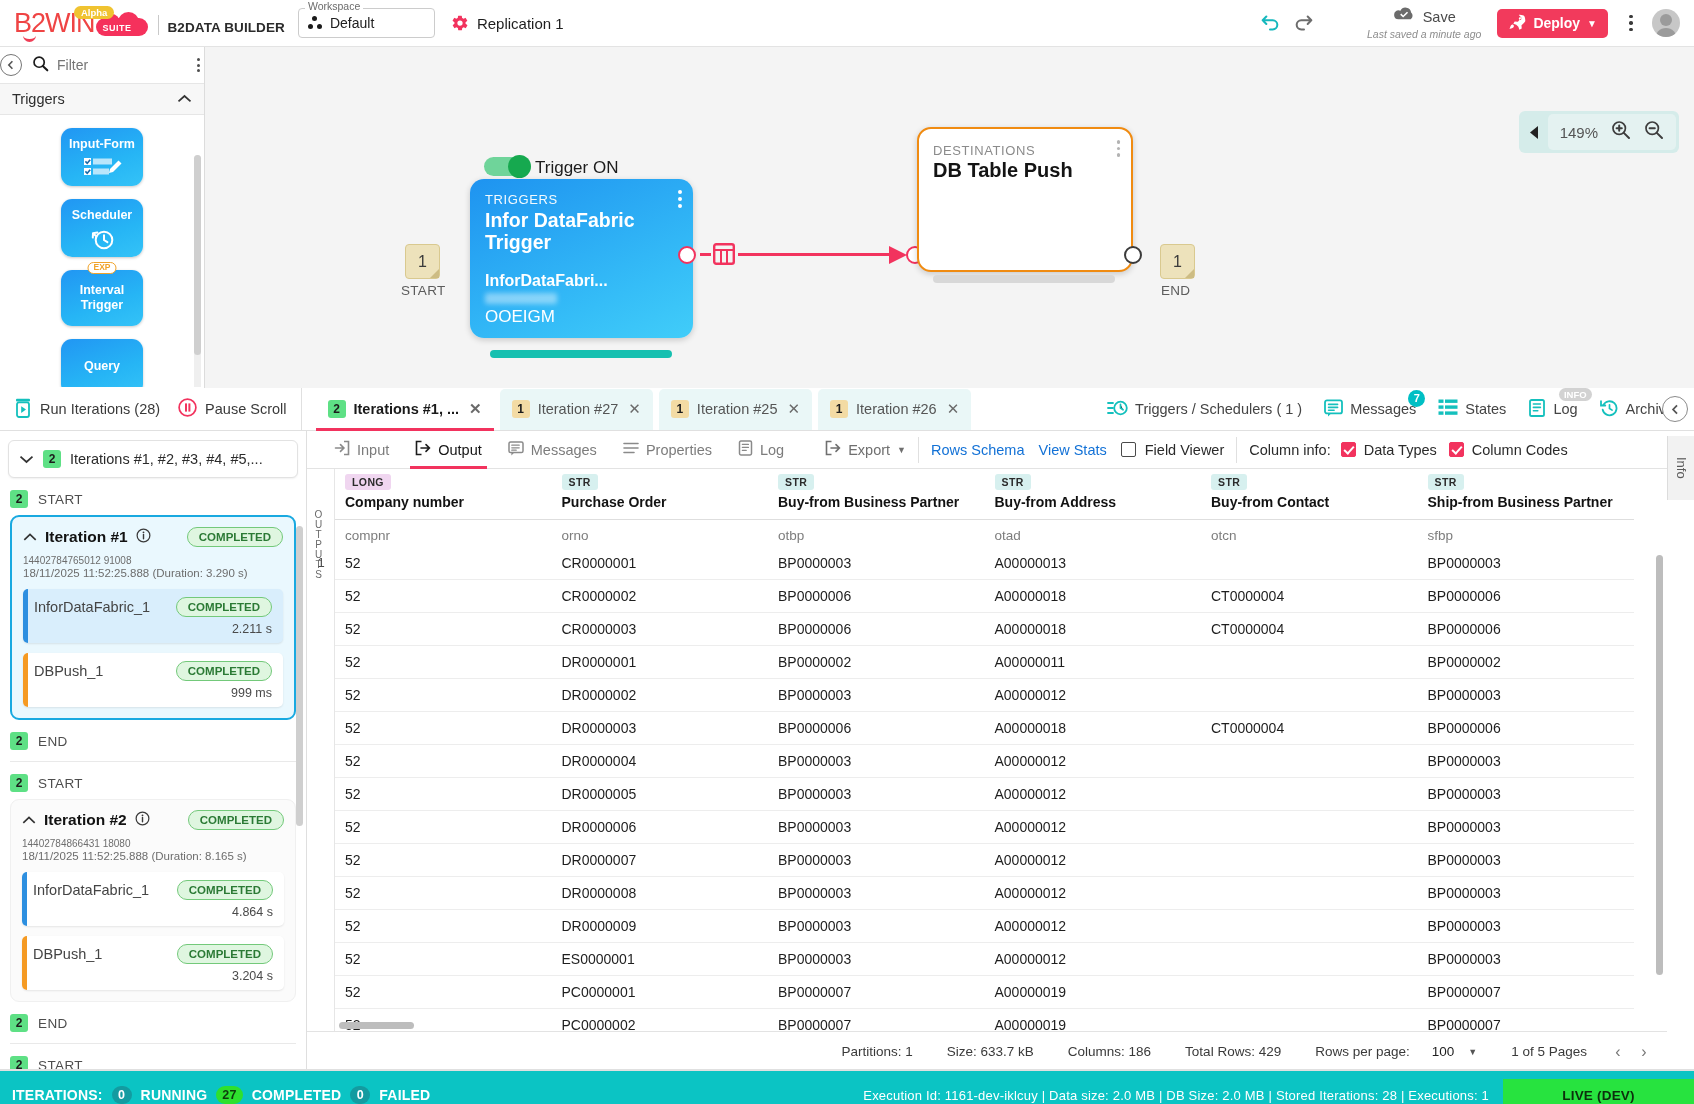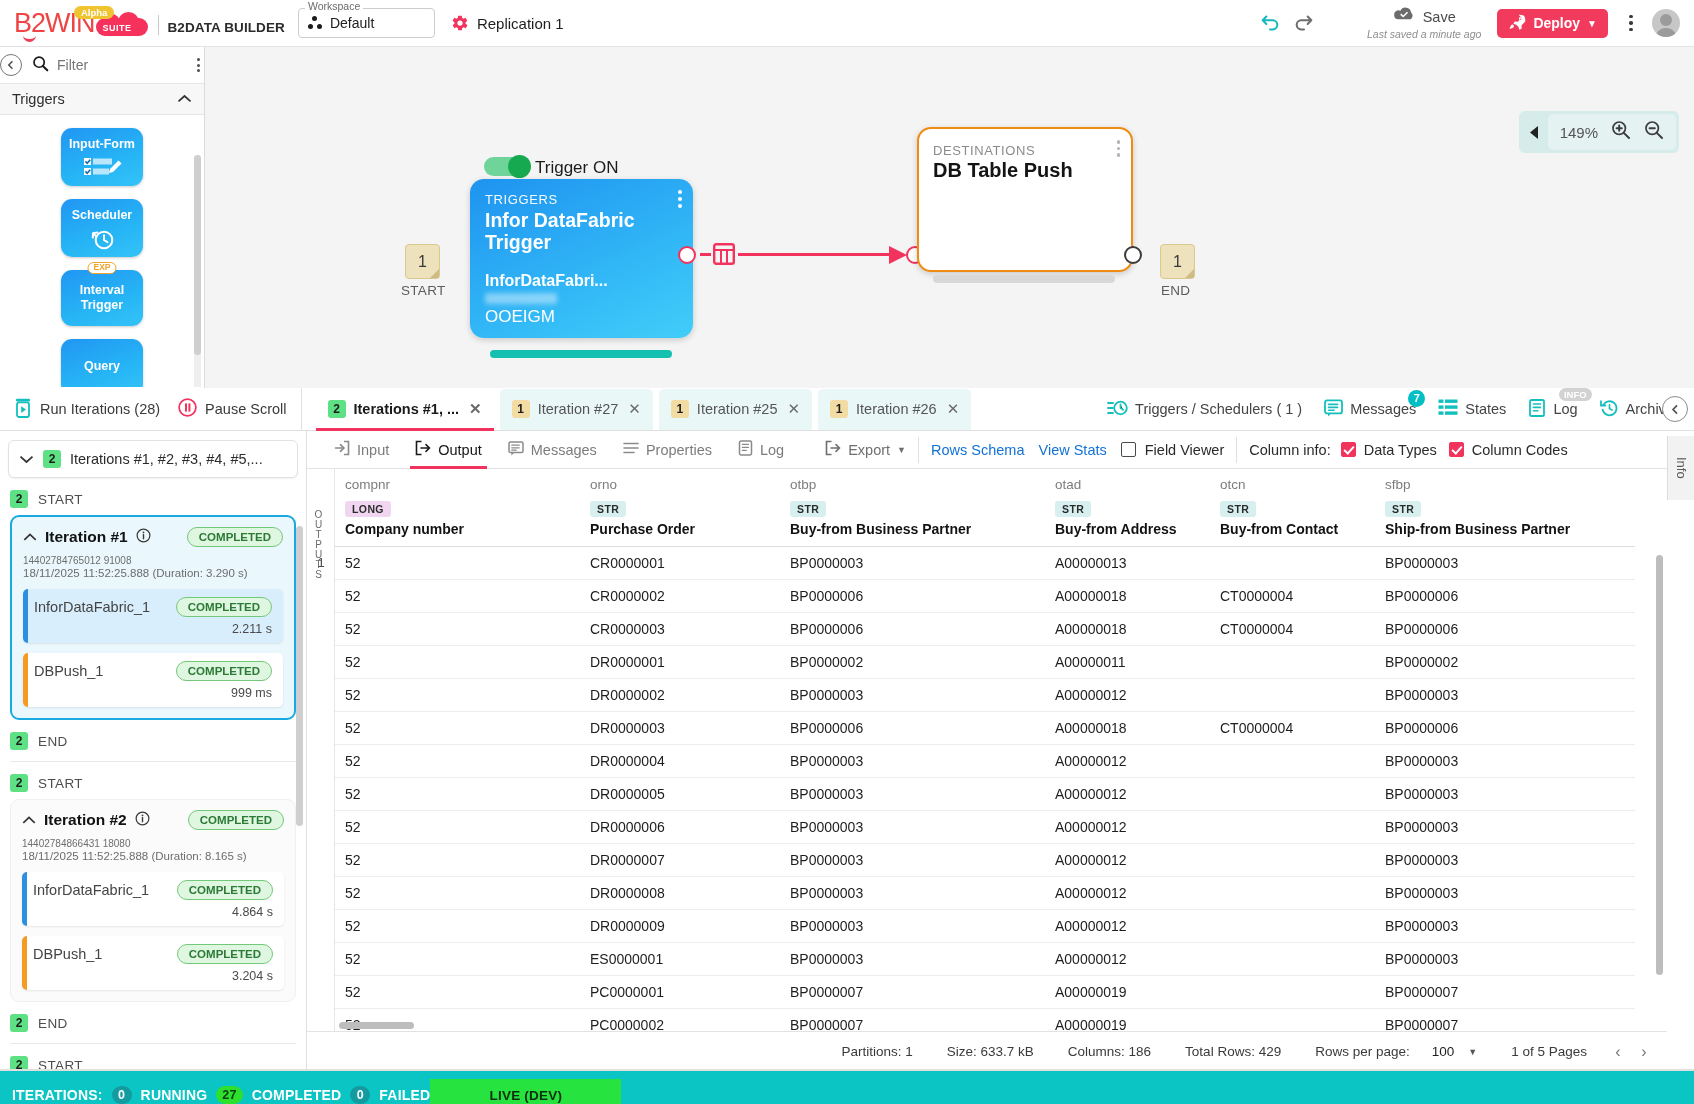--- a/index.html
+++ b/index.html
@@ -900,28 +900,20 @@
       </div>
 
       <div class="tblwrap">
         <div class="outputs-gutter">
           <div class="outputs-vtext">OUTPUTS</div>
           <div class="rownum-col">1</div>
         </div>
         <div class="tblscroll">
           <table class="dt">
             <thead>
-              <tr>
-                <th class="th-code" style="width:245px;">compnr</th>
-                <th class="th-code" style="width:200px;">orno</th>
-                <th class="th-code" style="width:265px;">otbp</th>
-                <th class="th-code" style="width:165px;">otad</th>
-                <th class="th-code" style="width:165px;">otcn</th>
-                <th class="th-code" style="width:260px;">sfbp</th>
-              </tr>
               <tr>
                 <th class="th-main">
                   <span class="typetag long">LONG</span>
                   <div class="th-name">Company number</div>
                 </th>
                 <th class="th-main">
                   <span class="typetag str">STR</span>
                   <div class="th-name">Purchase Order</div>
                 </th>
                 <th class="th-main">
@@ -934,20 +926,28 @@
                 </th>
                 <th class="th-main">
                   <span class="typetag str">STR</span>
                   <div class="th-name">Buy-from Contact</div>
                 </th>
                 <th class="th-main">
                   <span class="typetag str">STR</span>
                   <div class="th-name">Ship-from Business Partner</div>
                 </th>
               </tr>
+              <tr>
+                <th class="th-code" style="width:245px;">compnr</th>
+                <th class="th-code" style="width:200px;">orno</th>
+                <th class="th-code" style="width:265px;">otbp</th>
+                <th class="th-code" style="width:165px;">otad</th>
+                <th class="th-code" style="width:165px;">otcn</th>
+                <th class="th-code" style="width:260px;">sfbp</th>
+              </tr>
             </thead>
             <tbody id="tbody">
                 <tr>
                   <td style="width: 245px;">52</td>
                   <td style="width: 200px;">CR0000001</td>
                   <td style="width: 265px;">BP0000003</td>
                   <td style="width: 165px;">A00000013</td>
                   <td style="width: 165px;"></td>
                   <td style="width: 260px;">BP0000003</td>
                 </tr>
@@ -1092,18 +1092,19 @@
   <div class="statusbar">
     <div class="sb-left">
       <span>ITERATIONS:</span>
       <span class="numchip">0</span>
       <span>RUNNING</span>
       <span class="numchip green">27</span>
       <span>COMPLETED</span>
       <span class="numchip">0</span>
       <span>FAILED</span>
     </div>
+    <span class="sb-mid">Execution Id: 1161-dev-iklcuy | Data size: 2.0 MB | DB Size: 2.0 MB | Stored Iterations: 28 | Executions: 1</span>
     <div class="livebox">
       <span>LIVE (DEV)</span>
     </div>
   </div>
 
 </div>
 
 </body></html>

